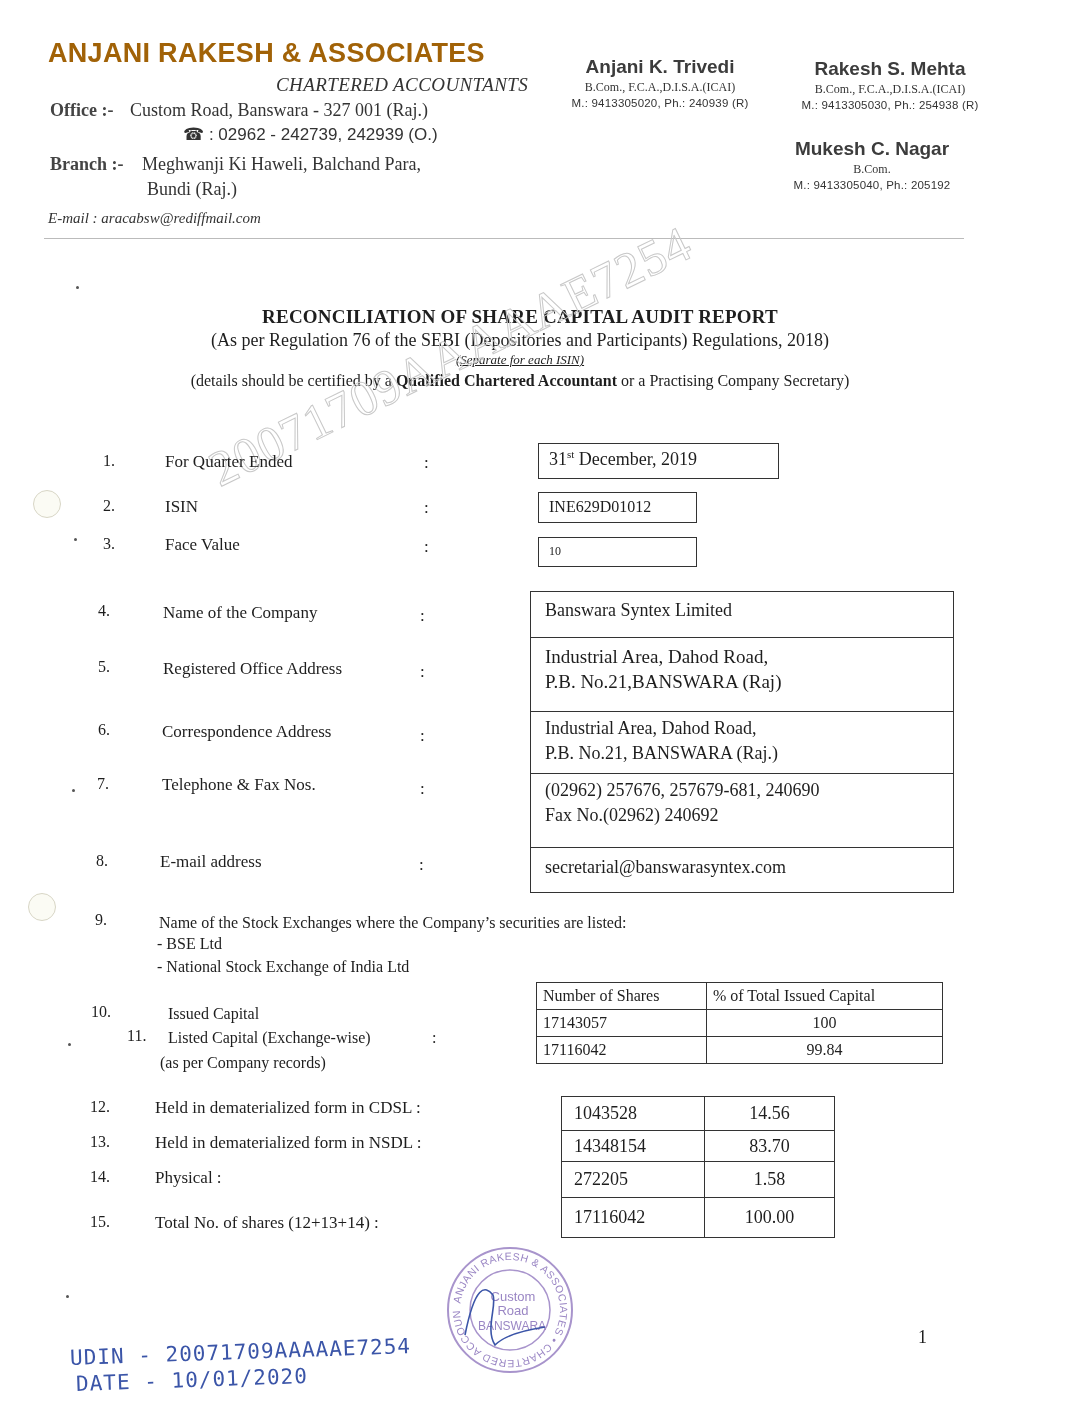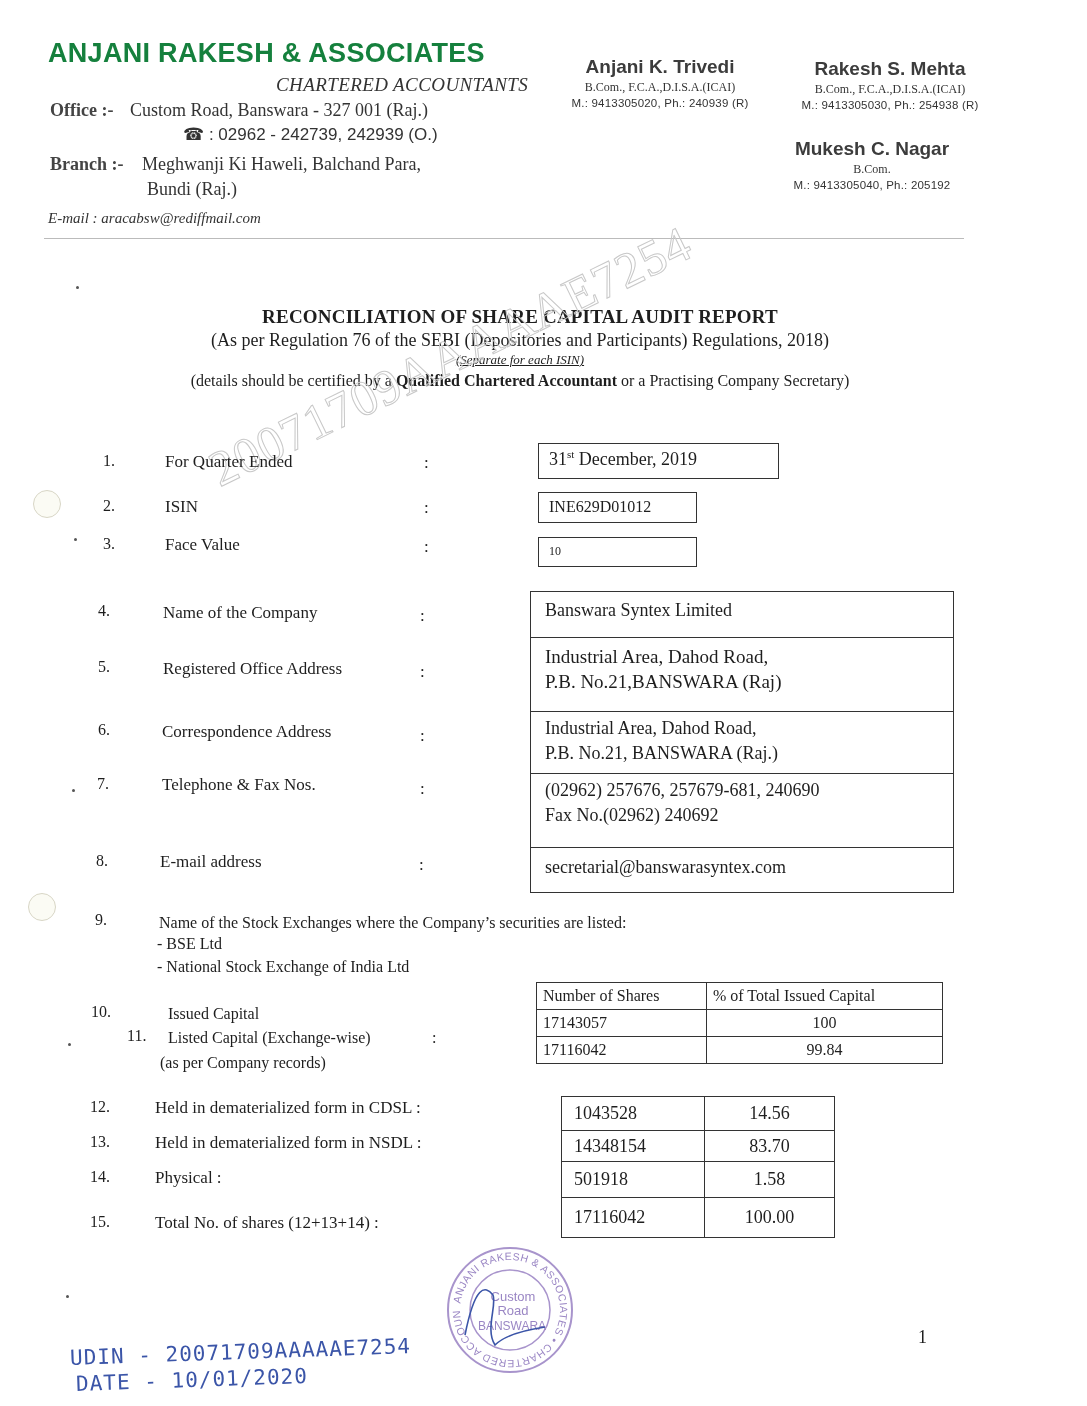--- a/index.html
+++ b/index.html
@@ -1,21 +1,21 @@
 <!DOCTYPE html>
 <html><head>
 <meta charset="utf-8">
 <style>
   * { box-sizing: border-box; margin: 0; padding: 0; }
   html, body { width: 1087px; height: 1406px; background: #ffffff; }
   body { position: relative; overflow: hidden; color: #1e1e1e; font-family: "Liberation Serif", serif; }
   .abs { position: absolute; }
 
   
-  .firm-name { left: 48px; top: 38px; font-family: "Liberation Sans", sans-serif; font-weight: bold; font-size: 27px; color: #15803d; letter-spacing: 0.3px; white-space: nowrap; }
+  .firm-name { left: 48px; top: 38px; font-family: "Liberation Sans", sans-serif; font-weight: bold; font-size: 27px; color: #a16207; letter-spacing: 0.3px; white-space: nowrap; }
   .firm-sub { left: 276px; top: 74px; font-style: italic; font-size: 19px; color: #333; letter-spacing: 0.4px; white-space: nowrap; }
   .lh-line { font-size: 18px; color: #333; white-space: nowrap; }
   .lh-label { font-weight: bold; color: #444; }
   .lh-phone { font-family: "Liberation Sans", sans-serif; font-size: 17px; }
   .email-line { left: 48px; top: 210px; font-style: italic; font-size: 15px; color: #333; white-space: nowrap; }
   .partner { text-align: center; white-space: nowrap; }
   .partner .pname { font-family: "Liberation Sans", sans-serif; font-weight: bold; font-size: 19px; color: #3c3c3c; }
   .partner .pqual { font-size: 12px; color: #333; margin-top: 2px; }
   .partner .pph { font-family: "Liberation Sans", sans-serif; font-size: 11.5px; color: #333; margin-top: 2px; letter-spacing: 0.2px; }
   .header-rule { left: 44px; top: 238px; width: 920px; height: 1px; background: #bbb; }
@@ -212,21 +212,21 @@
   <tbody>
       <tr style="height:34px;">
     <td style="width:143px;">1043528</td>
     <td class="c">14.56</td>
   </tr>
   <tr style="height:31px;">
     <td>14348154</td>
     <td class="c">83.70</td>
   </tr>
   <tr style="height:36px;">
-    <td>501918</td>
+    <td>272205</td>
     <td class="c">1.58</td>
   </tr>
   <tr style="height:40px;">
     <td>17116042</td>
     <td class="c">100.00</td>
   </tr>
 </tbody>
   </table>
 
 <div class="abs stamp">

